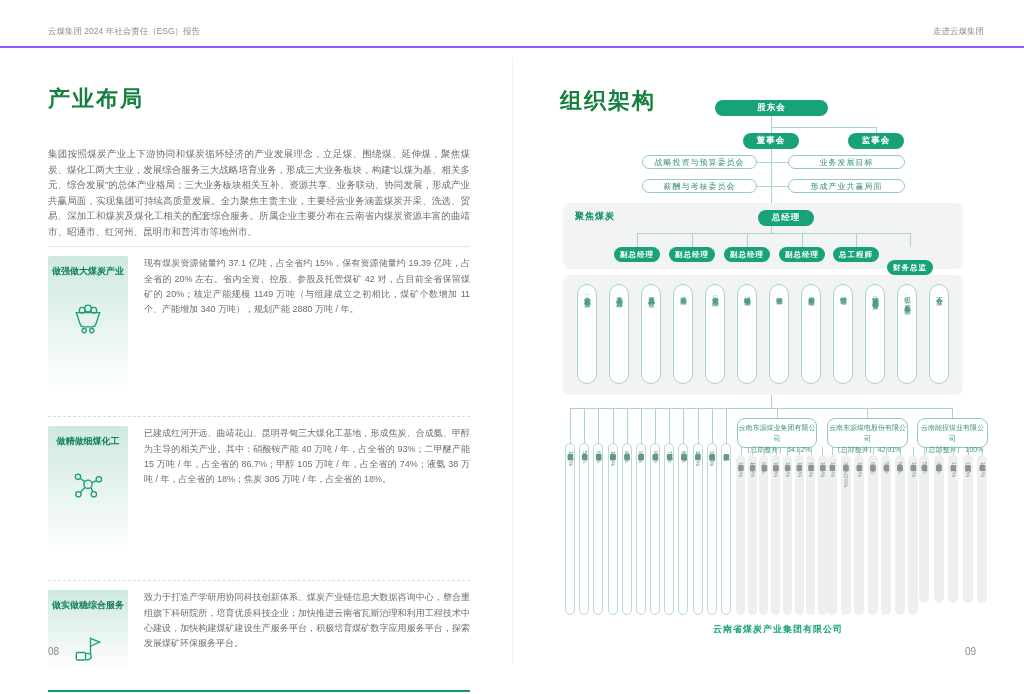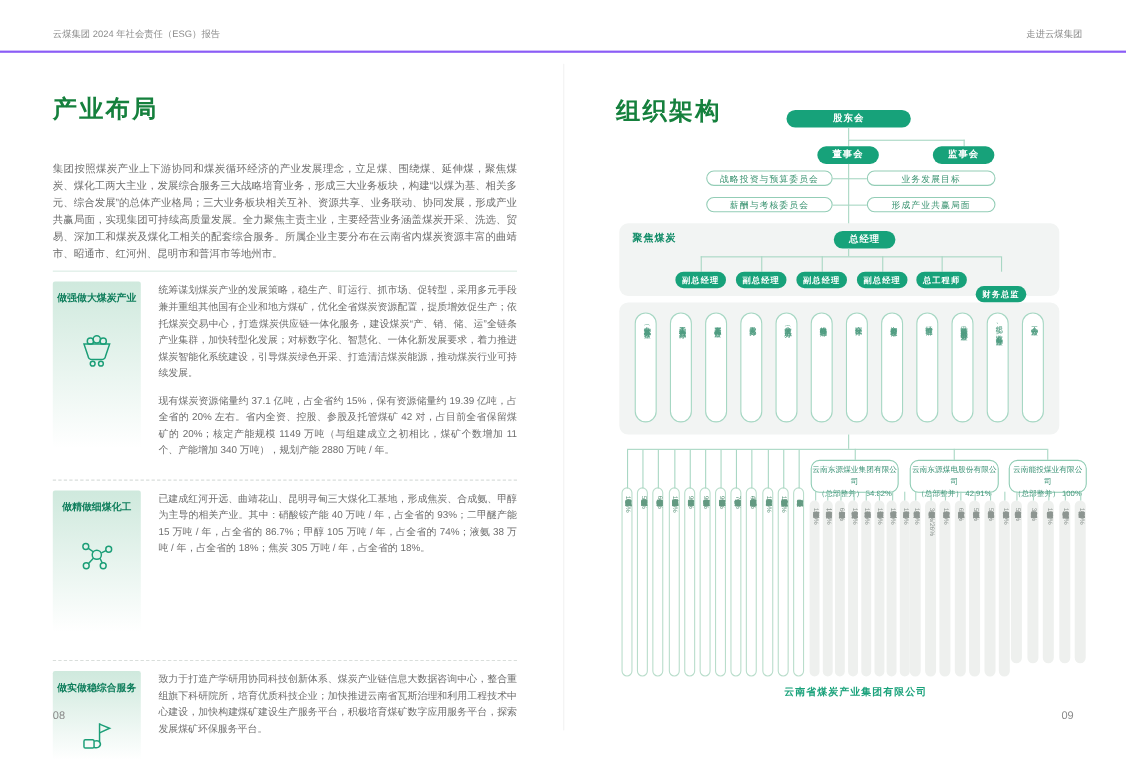--- a/index.html
+++ b/index.html
@@ -73,21 +73,20 @@
             <path d="M10 20 L38 20 L33.5 33.5 Q32.8 37 29 37 L19 37 Q15.2 37 14.5 33.5 Z"></path>
             <circle cx="17" cy="17" r="3.4"></circle>
               <circle cx="24" cy="15" r="4"></circle>
               <circle cx="31" cy="17" r="3.4"></circle>
             <circle cx="19.5" cy="41.5" r="2.6"></circle>
               <circle cx="28.5" cy="41.5" r="2.6"></circle>
           </svg>
         </div>
       </div>
       <div class="rtxt">
-        <p>统筹谋划煤炭产业的发展策略，稳生产、盯运行、抓市场、促转型，采用多元手段兼并重组其他国有企业和地方煤矿，优化全省煤炭资源配置，提质增效促生产；依托煤炭交易中心，打造煤炭供应链一体化服务，建设煤炭“产、销、储、运”全链条产业集群，加快转型化发展；对标数字化、智慧化、一体化新发展要求，着力推进煤炭智能化系统建设，引导煤炭绿色开采、打造清洁煤炭能源，推动煤炭行业可持续发展。</p>
         <p>现有煤炭资源储量约 37.1 亿吨，占全省约 15%，保有资源储量约 19.39 亿吨，占全省的 20% 左右。省内全资、控股、参股及托管煤矿 42 对，占目前全省保留煤矿的 20%；核定产能规模 1149 万吨（与组建成立之初相比，煤矿个数增加 11 个、产能增加 340 万吨），规划产能 2880 万吨 / 年。</p>
       </div>
     </div>
 
     <div class="row r2">
       <div class="lab">
         <div class="lab-t">做精做细煤化工</div>
         <div class="lab-i">
           <svg viewBox="0 0 48 48" fill="none" stroke="currentColor" stroke-width="1.6">
             <circle cx="24" cy="22" r="5"></circle>

